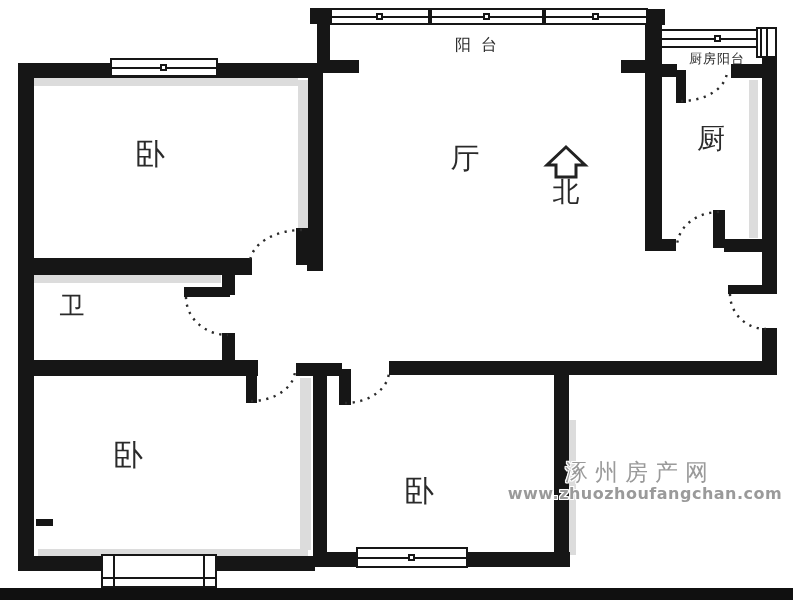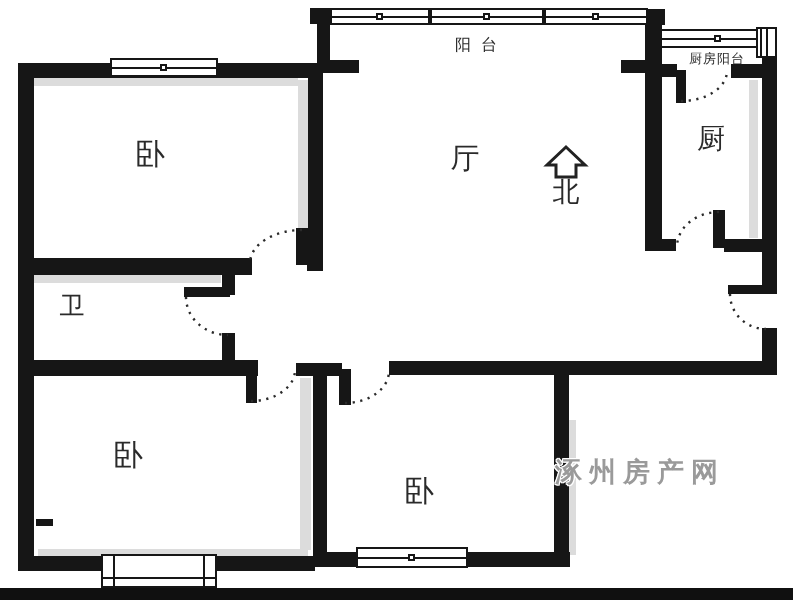--- a/index.html
+++ b/index.html
@@ -9,40 +9,41 @@
   .shadow{position:absolute;background:#dcdcdc;}
   .leaf{position:absolute;background:#161616;}
   .win{position:absolute;background:#ffffff;border:2px solid #161616;box-sizing:border-box;}
   .win .line-h{position:absolute;left:0;right:0;height:2px;background:#161616;}
   .win .line-v{position:absolute;top:0;bottom:0;width:2px;background:#161616;}
   .win .sq{position:absolute;width:7px;height:7px;background:#ffffff;border:2px solid #161616;box-sizing:border-box;}
   .room-label{position:absolute;transform:translate(-50%,-50%);color:#2a2a2a;white-space:nowrap;line-height:1;}
   #arc-svg{position:absolute;left:0;top:0;z-index:40;}
   .watermark{position:absolute;transform:translate(-50%,-50%);color:#9a9a9a;white-space:nowrap;z-index:60;
      text-shadow:-1px 0 0 #fff,1px 0 0 #fff,0 -1px 0 #fff,0 1px 0 #fff,-1px -1px 0 #fff,1px 1px 0 #fff,1px -1px 0 #fff,-1px 1px 0 #fff;}
-  .wm-1{font-size:27px;letter-spacing:7px;font-weight:bold;}
+  .wm-1{font-size:23px;letter-spacing:7px;font-weight:normal;}
   .wm-2{font-size:16px;font-weight:bold;letter-spacing:0.5px;}
   #bottom-bar{position:absolute;background:#101010;z-index:70;}
   .z-shadow{z-index:10}.z-wall{z-index:20}.z-win{z-index:30}.z-leaf{z-index:35}.z-label{z-index:50}
 </style>
 </head>
 <body>
 
 <div id="stage">
   <svg id="arc-svg" width="793" height="600" viewBox="0 0 793 600">
       <path d="M302,230 A52,33 0 0 0 250,263" fill="none" stroke="#2a2a2a" stroke-width="2.4" stroke-dasharray="2.2 5.5"></path>
       <path d="M186,297 A42,38 0 0 0 228,335" fill="none" stroke="#2a2a2a" stroke-width="2.4" stroke-dasharray="2.2 5.5"></path>
       <path d="M251,401 A44,31 0 0 0 295,370" fill="none" stroke="#2a2a2a" stroke-width="2.4" stroke-dasharray="2.2 5.5"></path>
       <path d="M345,403 A44,32 0 0 0 389,371" fill="none" stroke="#2a2a2a" stroke-width="2.4" stroke-dasharray="2.2 5.5"></path>
       <path d="M719,212 A42,35 0 0 0 677,247" fill="none" stroke="#2a2a2a" stroke-width="2.4" stroke-dasharray="2.2 5.5"></path>
       <path d="M681,101 A46,30 0 0 0 727,71" fill="none" stroke="#2a2a2a" stroke-width="2.4" stroke-dasharray="2.2 5.5"></path>
       <path d="M730,294 A36,35 0 0 0 766,329" fill="none" stroke="#2a2a2a" stroke-width="2.4" stroke-dasharray="2.2 5.5"></path>
       <polygon points="566,147 585,165 576,165 576,177 556,177 556,165 547,165" fill="#ffffff" stroke="#222222" stroke-width="3"></polygon>
     </svg>
   <div class="watermark wm-1" style="left: 640px; top: 472px;">涿州房产网</div>
+  <div class="watermark wm-2" style="left: 645px; top: 493px;">www.zhuozhoufangchan.com</div>
   <div id="bottom-bar" style="left: 0px; top: 588px; width: 793px; height: 12px;"></div>
 <div class="shadow z-shadow" style="left: 298px; top: 80px; width: 10px; height: 176px;"></div>
     <div class="shadow z-shadow" style="left: 33px; top: 78px; width: 265px; height: 8px;"></div>
     <div class="shadow z-shadow" style="left: 33px; top: 275px; width: 188px; height: 8px;"></div>
     <div class="shadow z-shadow" style="left: 300px; top: 378px; width: 11px; height: 172px;"></div>
     <div class="shadow z-shadow" style="left: 749px; top: 80px; width: 9px; height: 158px;"></div>
     <div class="shadow z-shadow" style="left: 569px; top: 420px; width: 7px; height: 135px;"></div>
     <div class="shadow z-shadow" style="left: 38px; top: 549px; width: 270px; height: 7px;"></div>
     <div class="wall z-wall" style="left: 18px; top: 63px; width: 16px; height: 508px;"></div>
     <div class="wall z-wall" style="left: 18px; top: 63px; width: 302px; height: 15px;"></div>

